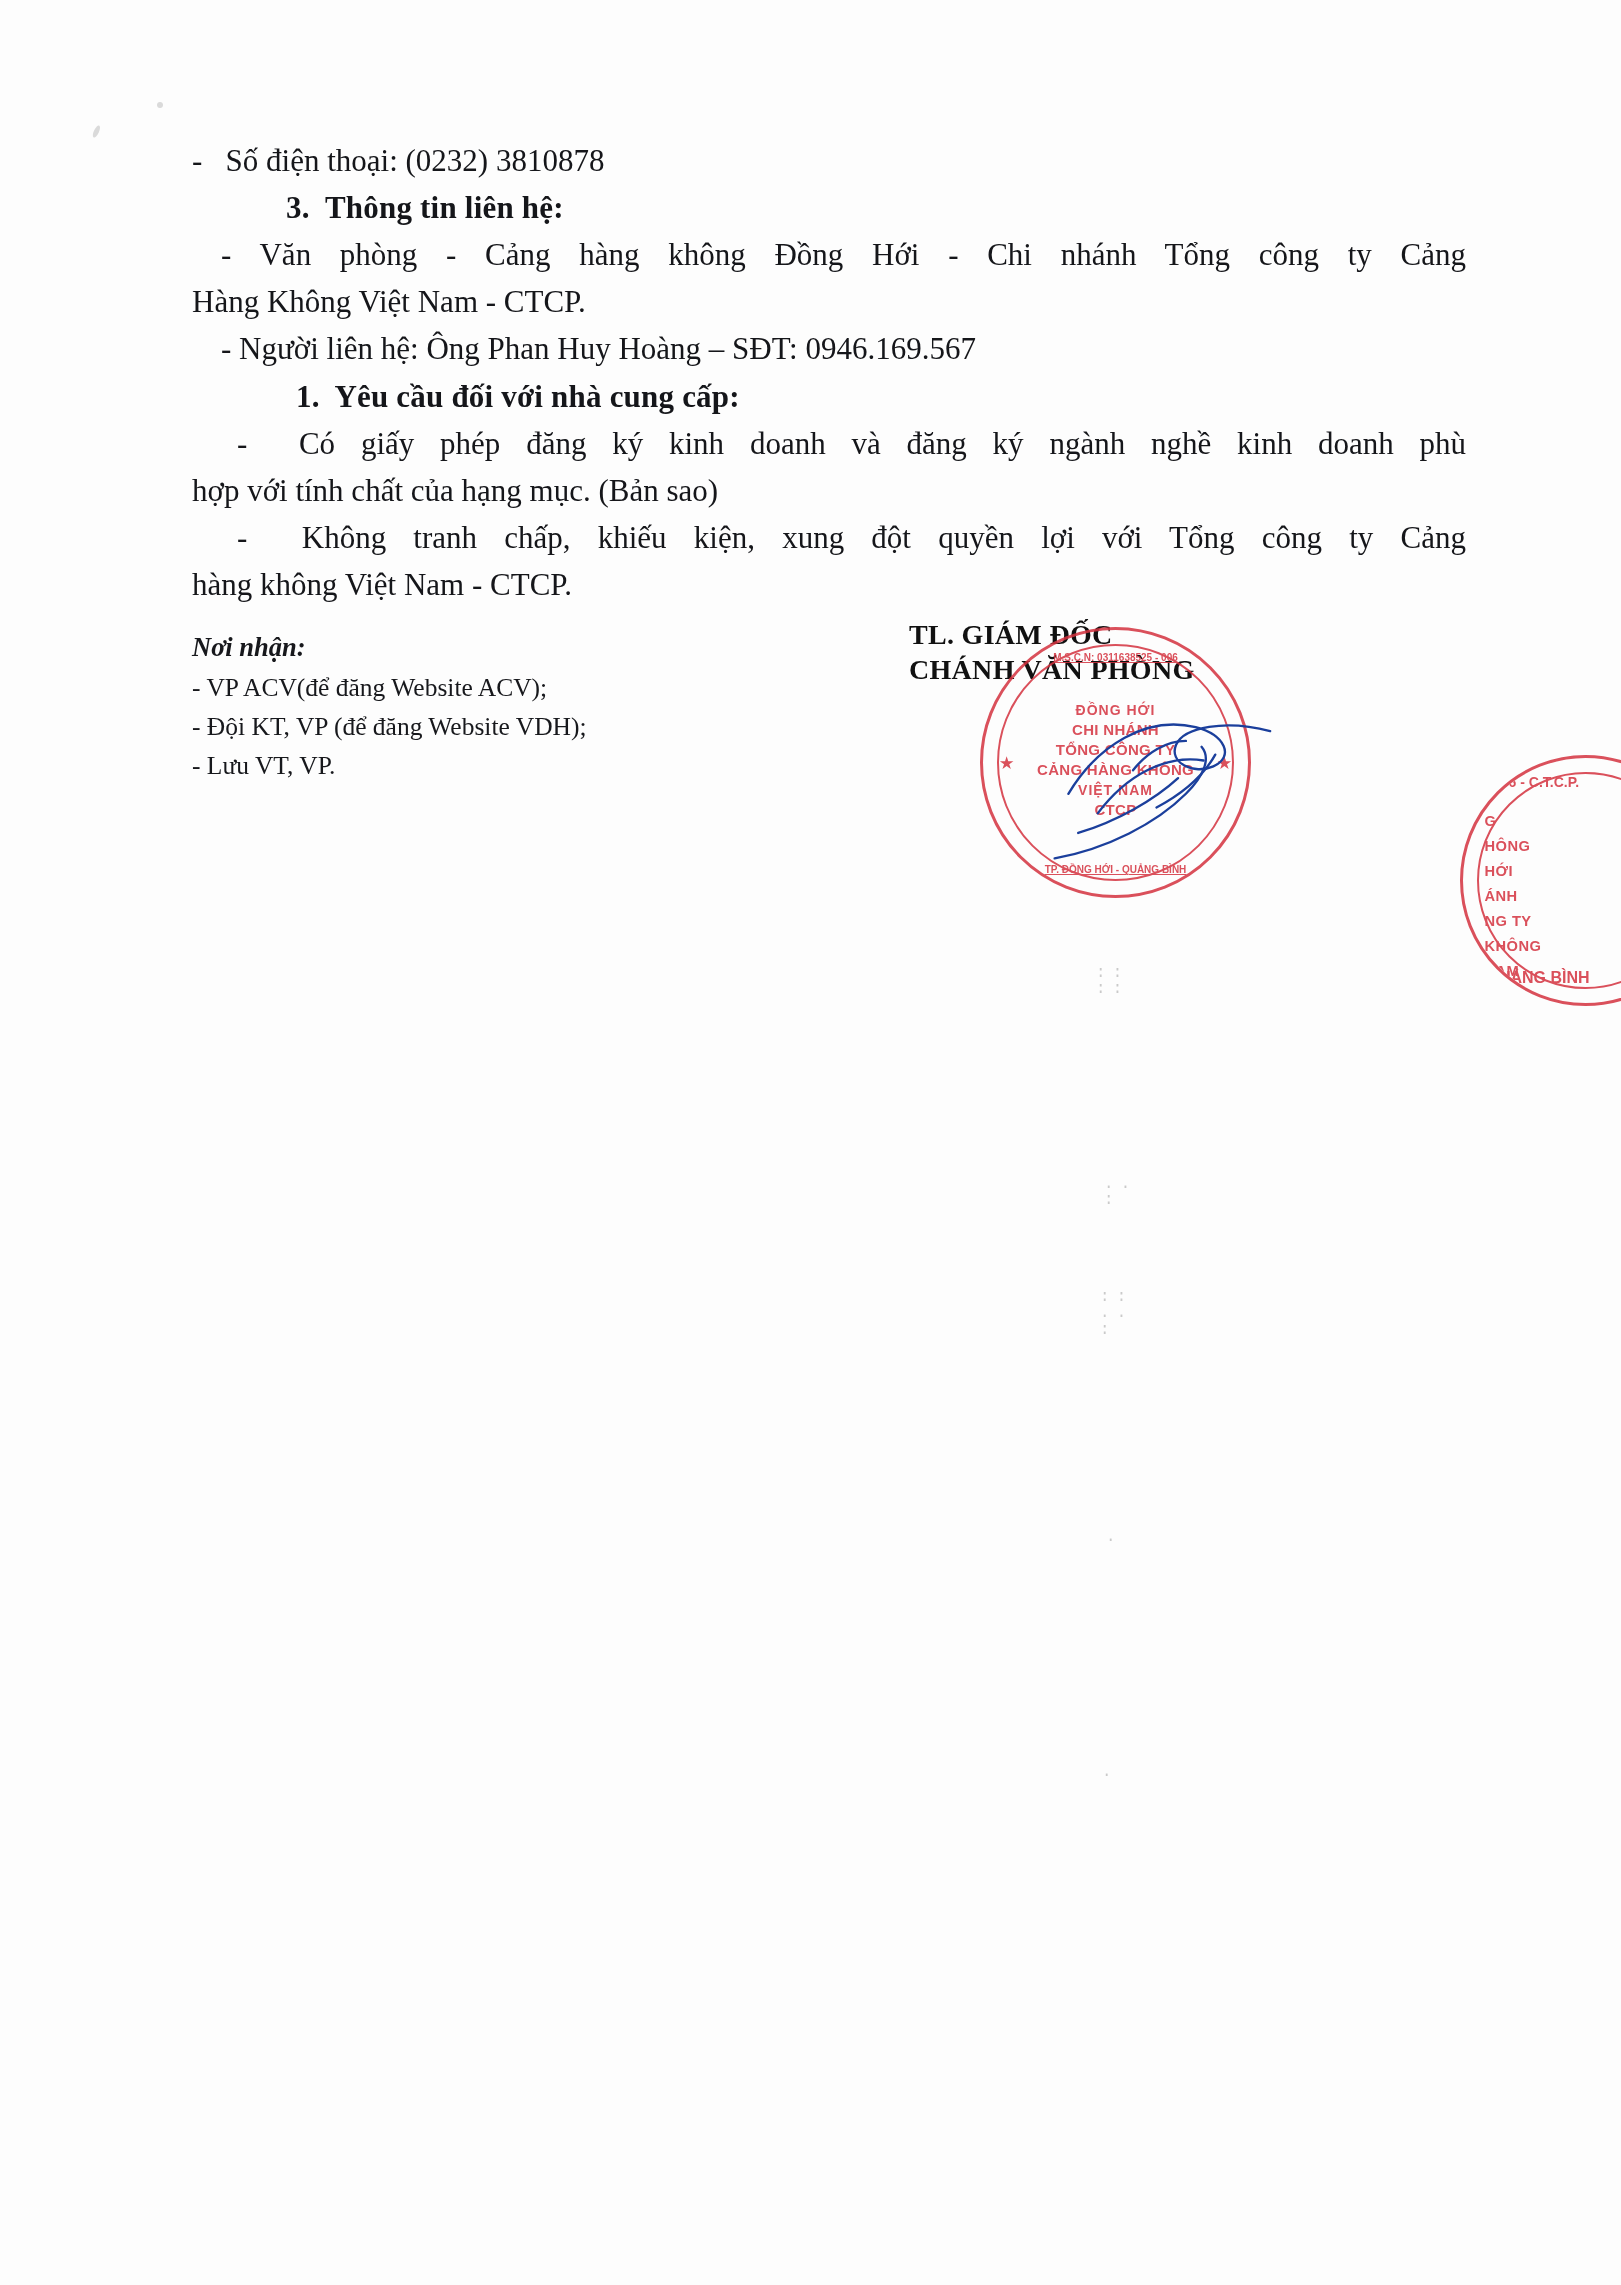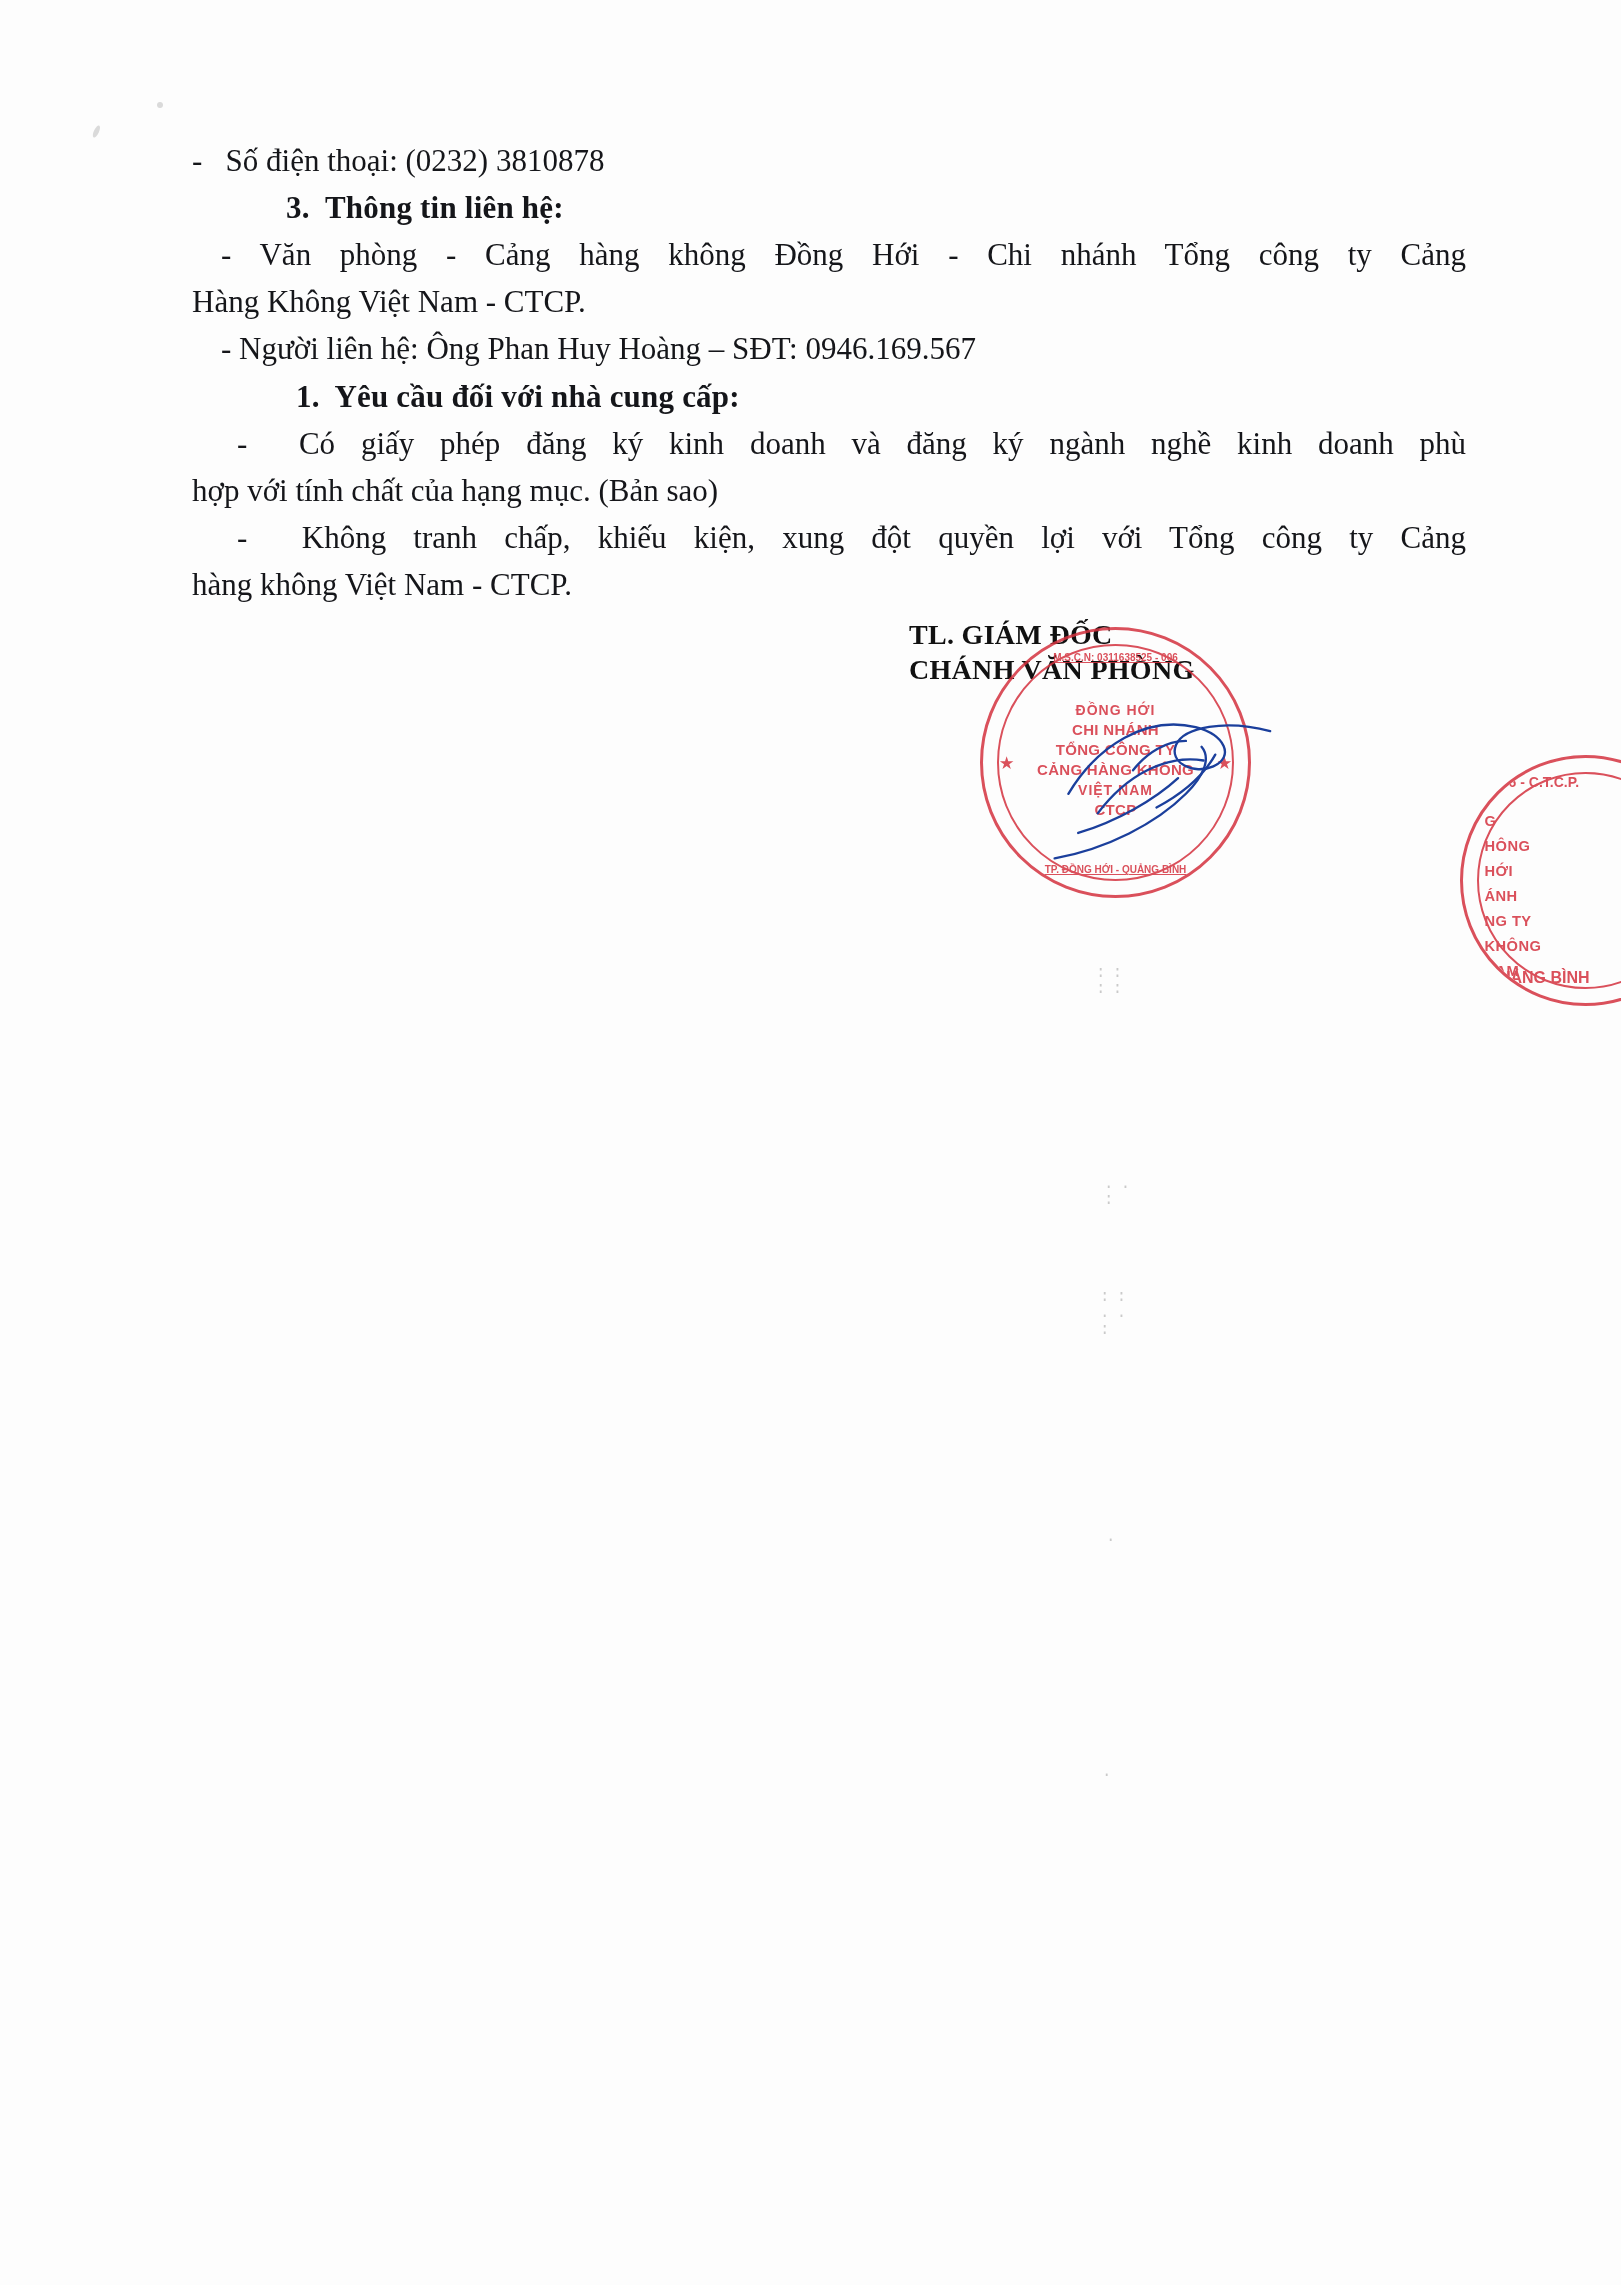--- a/index.html
+++ b/index.html
@@ -227,20 +227,26 @@
     <div class="line justify-stretch" style="text-indent:29px;">- Văn phòng - Cảng hàng không Đồng Hới - Chi nhánh Tổng công ty Cảng</div>
     <div class="line no-stretch">Hàng Không Việt Nam - CTCP.</div>
     <div class="line no-stretch" style="text-indent:29px;">- Người liên hệ: Ông Phan Huy Hoàng – SĐT: 0946.169.567</div>
     <div class="line bold" style="padding-left:104px;">1.  Yêu cầu đối với nhà cung cấp:</div>
     <div class="line justify-stretch" style="text-indent:45px;">-  Có giấy phép đăng ký kinh doanh và đăng ký ngành nghề kinh doanh phù</div>
     <div class="line no-stretch">hợp với tính chất của hạng mục. (Bản sao)</div>
     <div class="line justify-stretch" style="text-indent:45px;">-  Không tranh chấp, khiếu kiện, xung đột quyền lợi với Tổng công ty Cảng</div>
     <div class="line no-stretch">hàng không Việt Nam - CTCP.</div>
   </div>
 
+  <div class="recipients">
+    <div class="title">Nơi nhận:</div>
+    <div>- VP ACV(để đăng Website ACV);</div>
+    <div>- Đội KT, VP (để đăng Website VDH);</div>
+    <div>- Lưu VT, VP.</div>
+  </div>
 
   <div class="sign-block">
     <div class="l1">TL. GIÁM ĐỐC</div>
     <div class="l2">CHÁNH VĂN PHÒNG</div>
   </div>
 
   <div class="stamp">
     <div class="stamp-inner"></div>
     <div class="stamp-arc top">M.S.C.N: 0311638525 - 006</div>
     <div class="stamp-star star-l">★</div>

